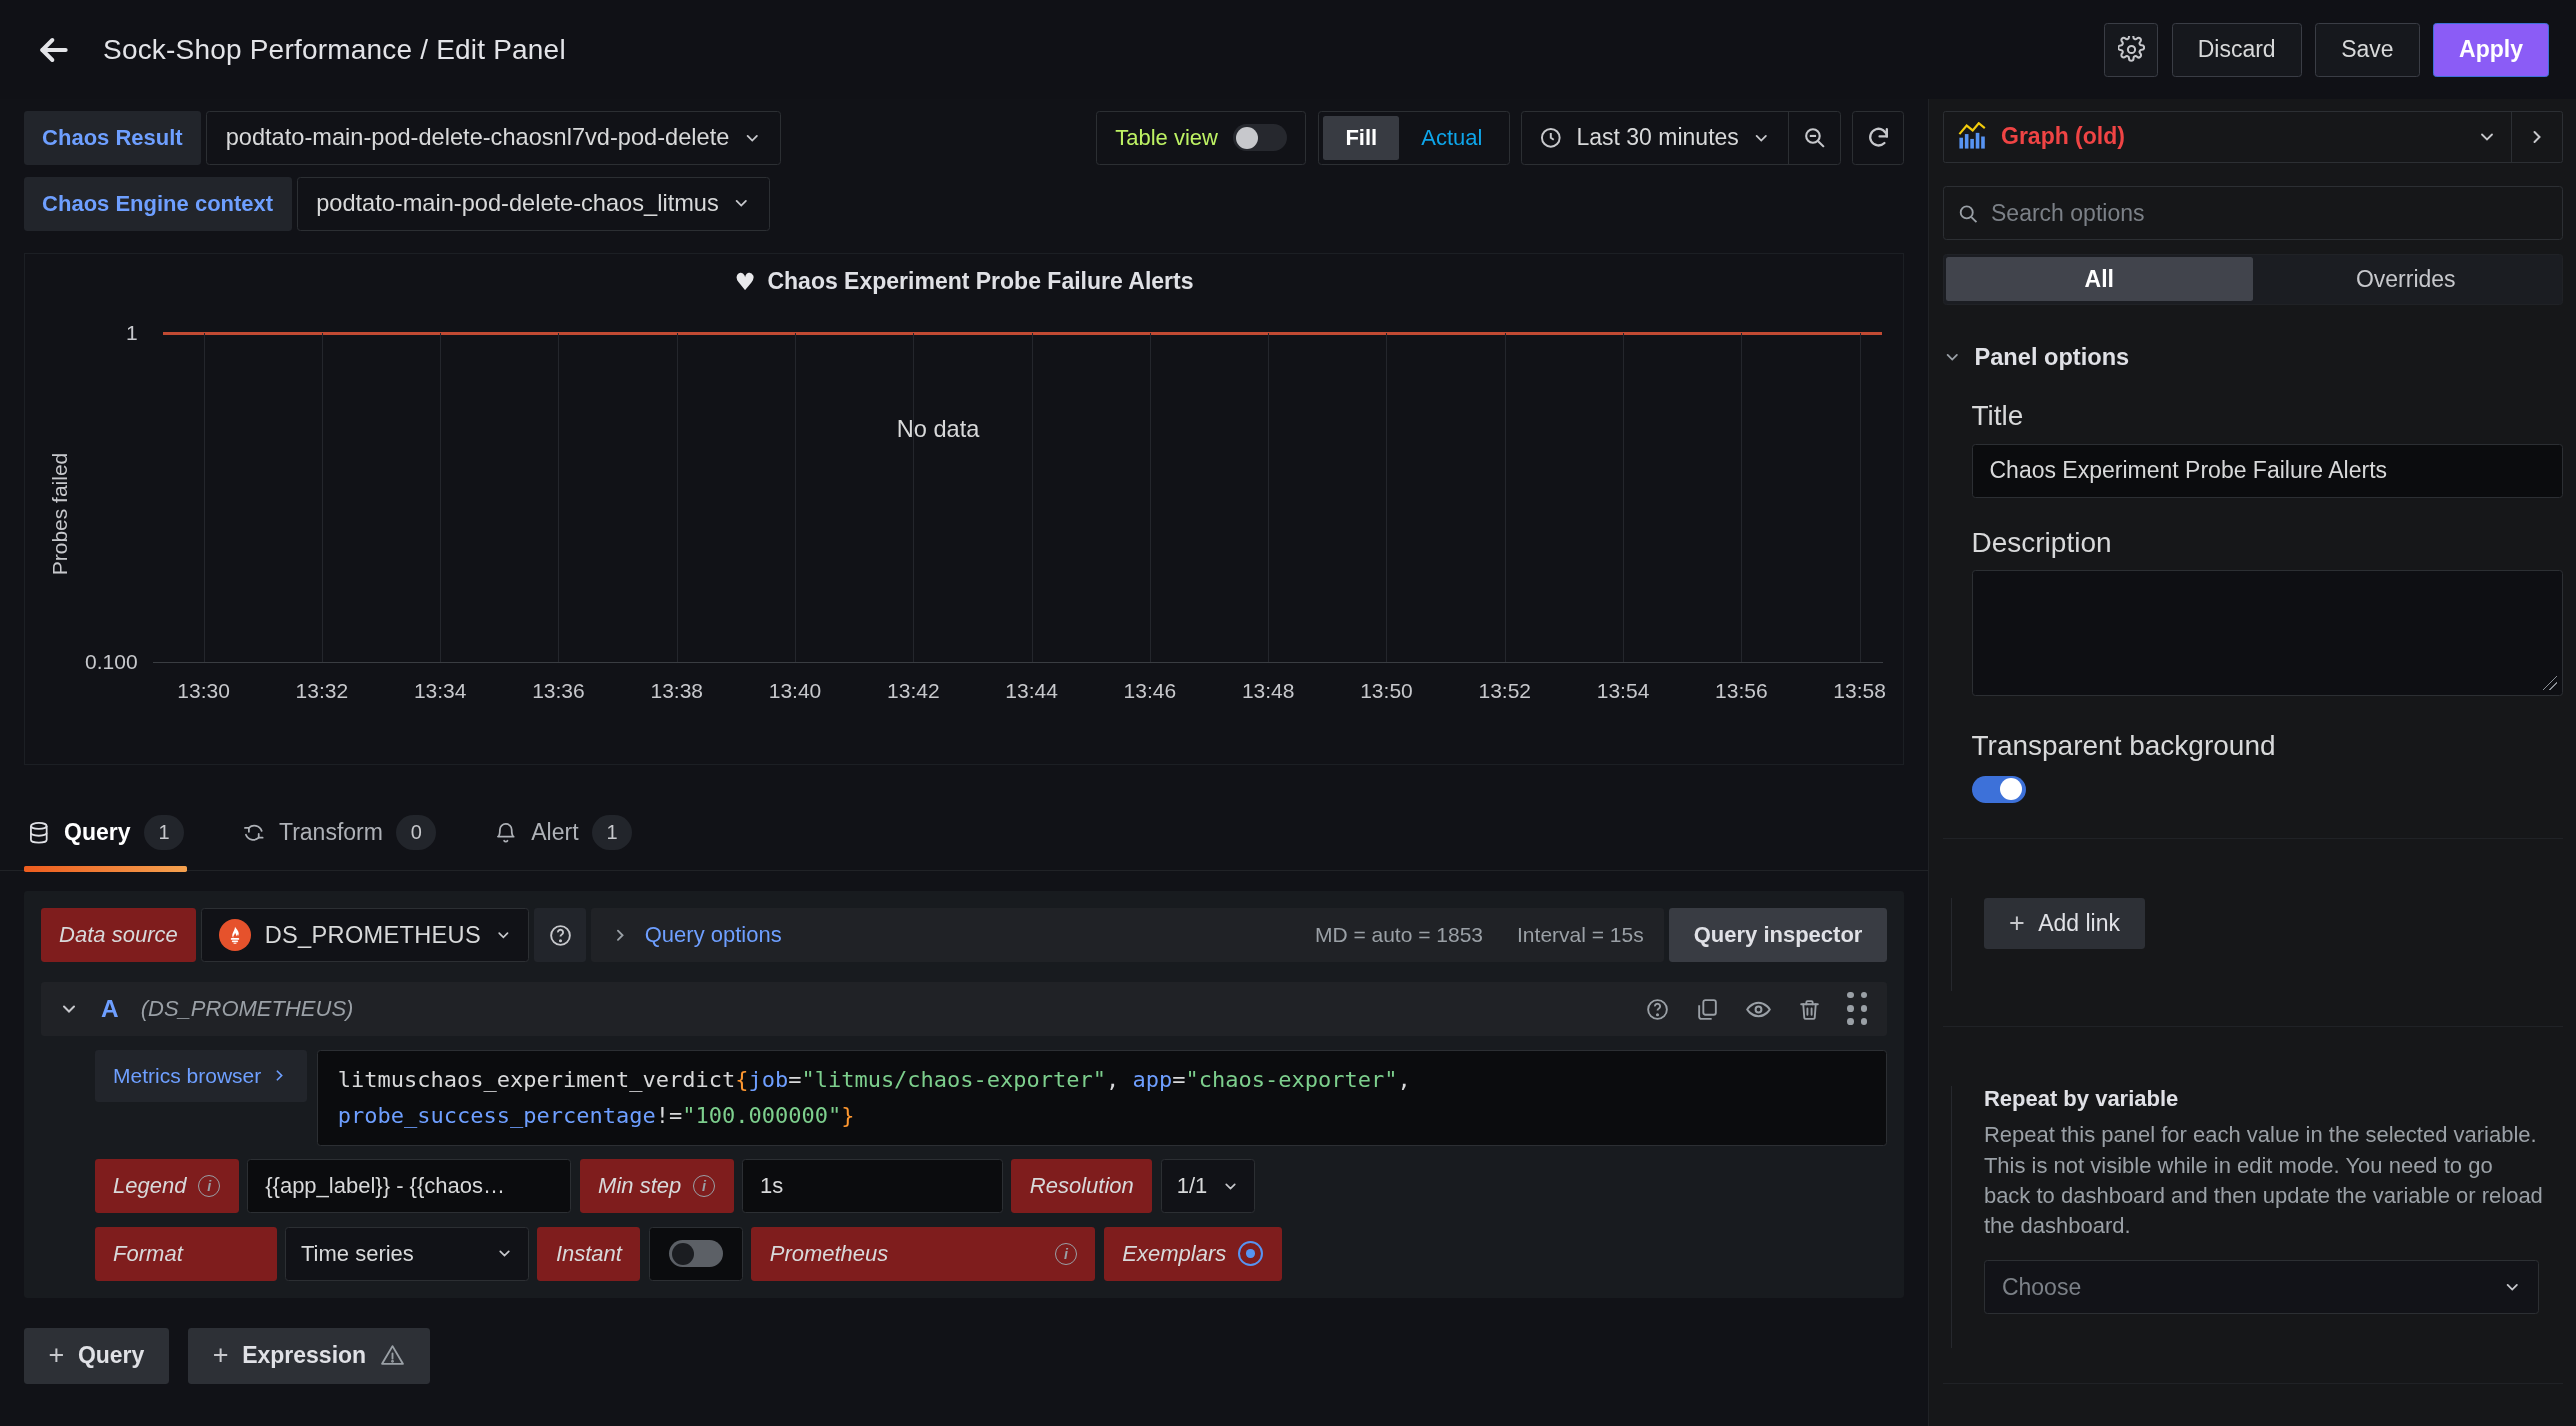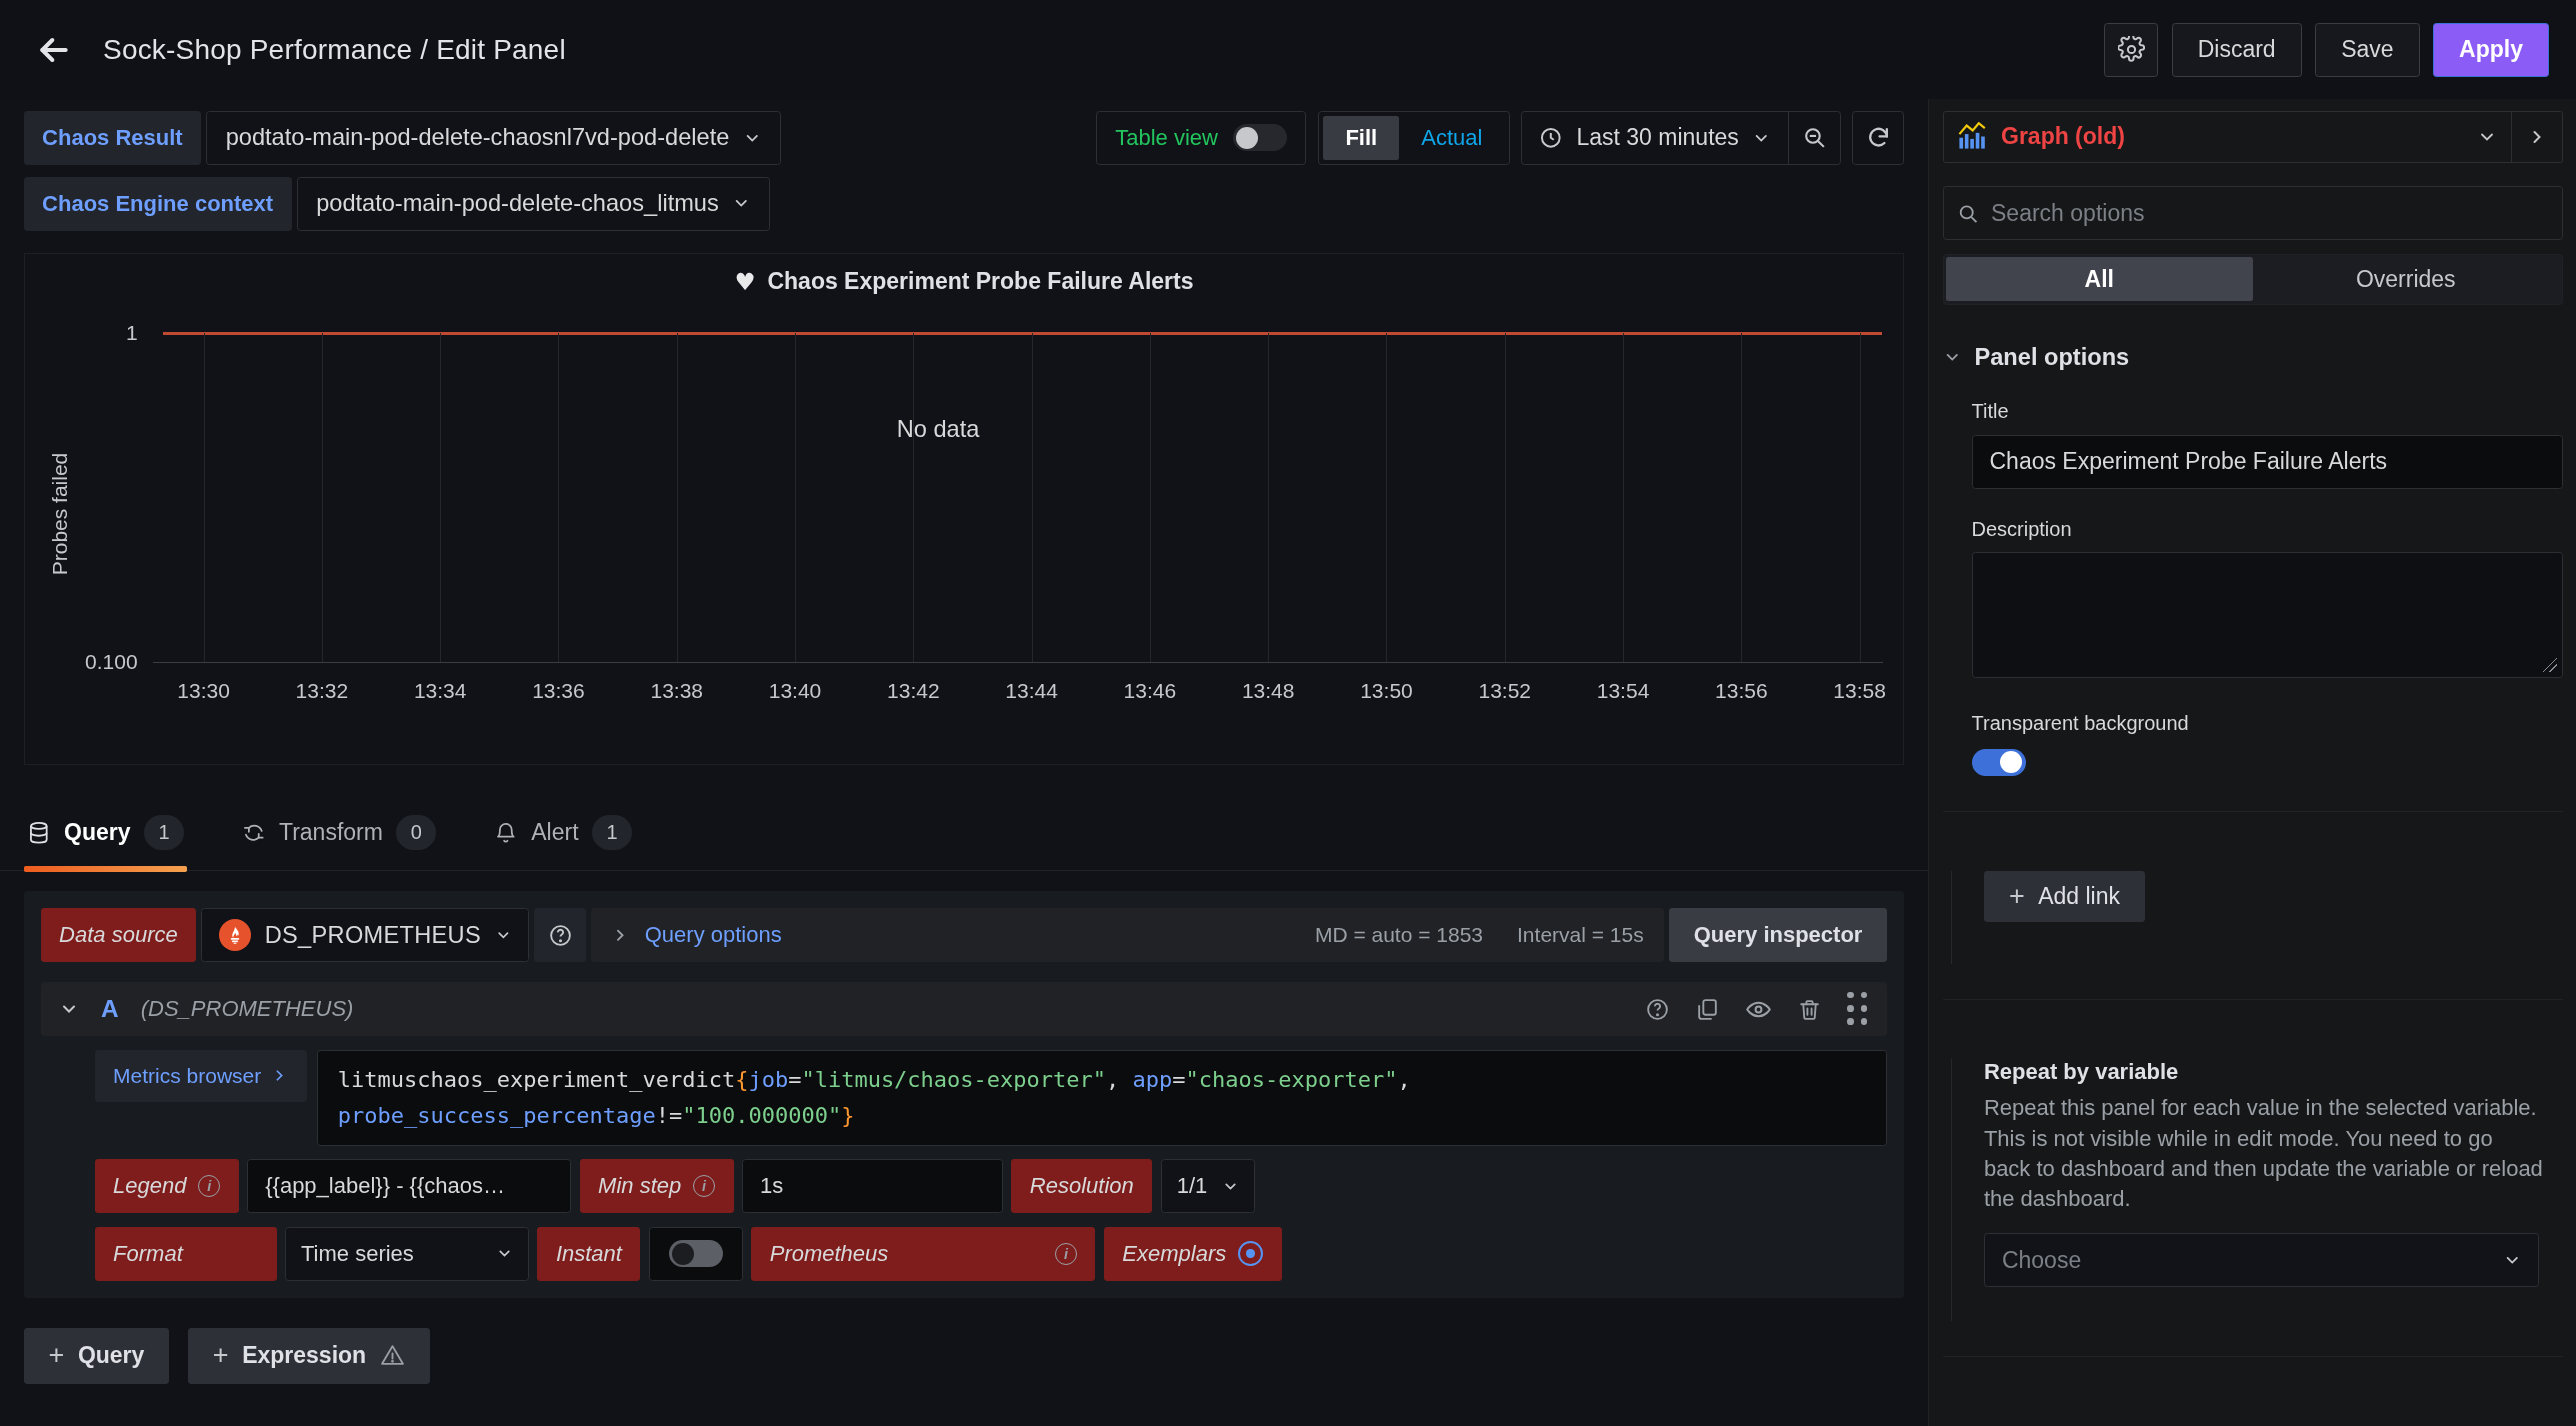--- a/index.html
+++ b/index.html
@@ -29,21 +29,21 @@
   
   .controls { display:flex; justify-content:space-between; align-items:flex-start; padding:11.8px 23.6px 0; }
   .vars { display:flex; flex-direction:column; gap:11.8px; }
   .var-row { display:flex; gap:5px; }
   .var-label { background:#22252b; border-radius:3.4px; height:54px; display:flex; align-items:center;
                padding:0 18.5px; color:#6e9fff; font-weight:600; font-size:22px; }
   .var-value { background:#111217; border:0.8px solid #2c2f33; border-radius:3.4px; height:54px;
                display:flex; align-items:center; gap:13.5px; padding:0 18.5px; font-size:23.6px; color:#d8d9da; cursor:pointer; }
   .toolbar { display:flex; gap:11.8px; align-items:center; }
   .tgroup { height:54px; border:0.8px solid #2c2f33; border-radius:3.4px; display:flex; align-items:center; background:#111217; }
-  .tableview { gap:15px; padding:0 18.5px; color:#22c55e; }
+  .tableview { gap:15px; padding:0 18.5px; color:#bef264; }
   .seg-wrap { padding:4.2px; gap:0; }
   .seg { height:44px; display:flex; align-items:center; padding:0 22px; border-radius:2.5px; color:#0ea5e9; cursor:pointer; }
   .seg.active { background:#383b42; color:#fff; font-weight:600; }
   .timebox { display:flex; align-items:center; gap:13.5px; padding:0 17px; height:100%; cursor:pointer; }
   .tg-div { width:0.8px; height:100%; background:#2c2f33; }
   .zoomout { width:51px; height:100%; display:grid; place-items:center; cursor:pointer; }
 
   
   .toggle { width:54px; height:27px; border-radius:13.5px; position:relative; flex:none; cursor:pointer; }
   .toggle .knob { width:22px; height:22px; border-radius:50%; position:absolute; top:2.5px; }
@@ -148,21 +148,21 @@
   .ao-tabs { margin:13.5px 13.5px 0; display:flex; background:#1b1d22; border:0.8px solid #202226; border-radius:3.4px; height:51px; padding:2.5px; }
   .ao-tab { flex:1; display:flex; align-items:center; justify-content:center; border-radius:2.5px;
             color:#c7c8cc; font-size:23px; cursor:pointer; }
   .ao-tab.active { background:#41444c; color:#fff; font-weight:600; }
 
   .sec { margin:0 13.5px; padding-top:34px; }
   .sec + .sec { border-top:0.8px solid #202226; margin-top:35px; }
   .sec-head { display:flex; align-items:center; gap:13.5px; cursor:pointer; }
   .sec-head .h { font-weight:600; font-size:23.6px; color:#e0e1e6; }
   .sec-body { margin-left:29px; }
-  .flabel { margin-top:29px; font-size:20px; color:#d8d9da; }
+  .flabel { margin-top:29px; font-size:28px; color:#d8d9da; }
   .field-input { margin-top:11.8px; width:100%; height:54px; background:#0b0c0e; border:0.8px solid #2c2f33;
                  border-radius:3.4px; padding:0 17px; color:#d8d9da; font-size:23px; font-family:"Liberation Sans", sans-serif; }
   .desc-area { margin-top:11.8px; width:100%; height:126px; background:#0e0f13; border:0.8px solid #2c2f33;
                border-radius:3.4px; position:relative; }
   .resize-h { position:absolute; right:5px; bottom:5px; width:15px; height:15px;
               background:linear-gradient(135deg, transparent 0 50%, #8a8e94 50% 56%, transparent 56% 72%, #8a8e94 72% 78%, transparent 78%); }
   .indent { border-left:0.8px solid #26282d; margin-left:8.4px; padding-left:32px; margin-top:25px; }
   .choose { margin-top:18.5px; height:54px; border:0.8px solid #2c2f33; border-radius:3.4px; background:#121318;
             display:flex; align-items:center; padding:0 17px; color:#7b8087; font-size:23px; width:96%; cursor:pointer; }
   .help-text { margin-top:8.4px; color:#9aa0a6; font-size:22px; line-height:1.38; width:97%; }

